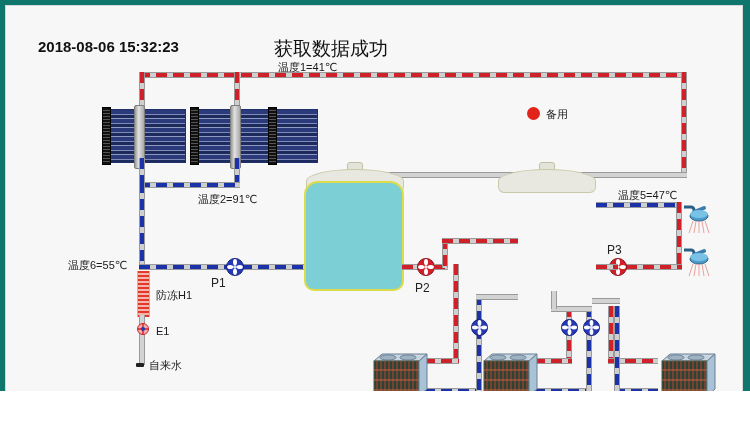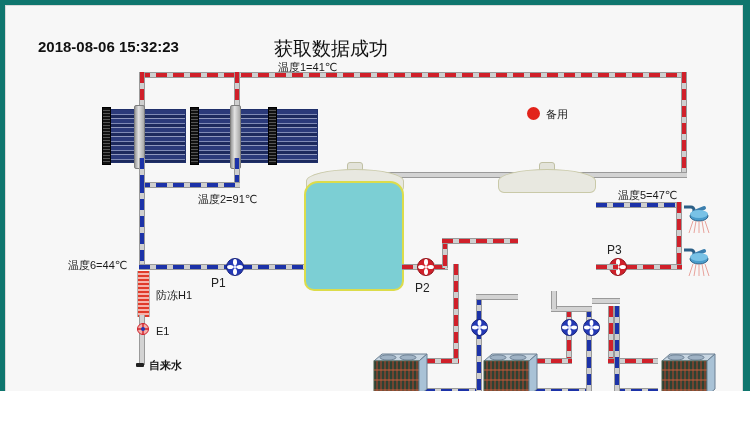--- a/index.html
+++ b/index.html
@@ -77,37 +77,37 @@
   <div class="header-pipe" style="left:128px;top:99px;width:9px;height:62px;"></div>
   <div class="header-pipe" style="left:224px;top:99px;width:9px;height:62px;"></div>
 
   <div class="pipe pv blue" style="left:133px;top:152px;height:28px;"></div>
   <div class="pipe pv blue" style="left:228px;top:152px;height:28px;"></div>
   <div class="pipe ph blue" style="left:133px;top:176px;width:101px;"></div>
   <div class="pipe pv blue" style="left:133px;top:176px;height:82px;"></div>
 
   <div class="lbl" style="left:192px;top:188px;">温度2=91℃</div>
 
-  <div class="lbl" style="left:62px;top:254px;">温度6=44℃</div>
+  <div class="lbl" style="left:62px;top:254px;">温度6=55℃</div>
   <div class="pipe ph blue" style="left:133px;top:258px;width:172px;"></div>
 
   <div class="heater" style="left:131px;top:265px;"></div>
   <div class="lbl" style="left:150px;top:284px;">防冻H1</div>
 
   <div class="pipe pv plain" style="left:133px;top:309px;height:50px;"></div>
   <div class="evalve" style="left:130px;top:316px;">
     <svg width="14" height="14" viewBox="0 0 14 14">
       <circle cx="7" cy="7" r="5.5" fill="#f3b0ab" stroke="#d0202a" stroke-width="1"></circle>
       <path d="M7 1.5 L7 12.5 M1.5 7 L12.5 7" stroke="#d0202a" stroke-width="1.4"></path>
       <circle cx="7" cy="7" r="2" fill="#2439b5"></circle>
     </svg>
   </div>
   <div class="lbl" style="left:150px;top:320px;">E1</div>
   <div class="tapend" style="left:130px;top:357px;"></div>
-  <div class="lbl" style="left:143px;top:354px;font-weight:bold;">自来水</div>
+  <div class="lbl" style="left:143px;top:354px;">自来水</div>
 
   <div class="pumpw" style="left:219px;top:251px;">
     <svg width="20" height="20" viewBox="0 0 20 20">
       <circle cx="10" cy="10" r="8.5" fill="#2439b5" stroke="#17227a" stroke-width="1"></circle>
       <g fill="#ffffff">
         <ellipse cx="10" cy="5.2" rx="2" ry="3.1"></ellipse>
         <ellipse cx="10" cy="14.8" rx="2" ry="3.1"></ellipse>
         <ellipse cx="5.2" cy="10" rx="3.1" ry="2"></ellipse>
         <ellipse cx="14.8" cy="10" rx="3.1" ry="2"></ellipse>
       </g>

